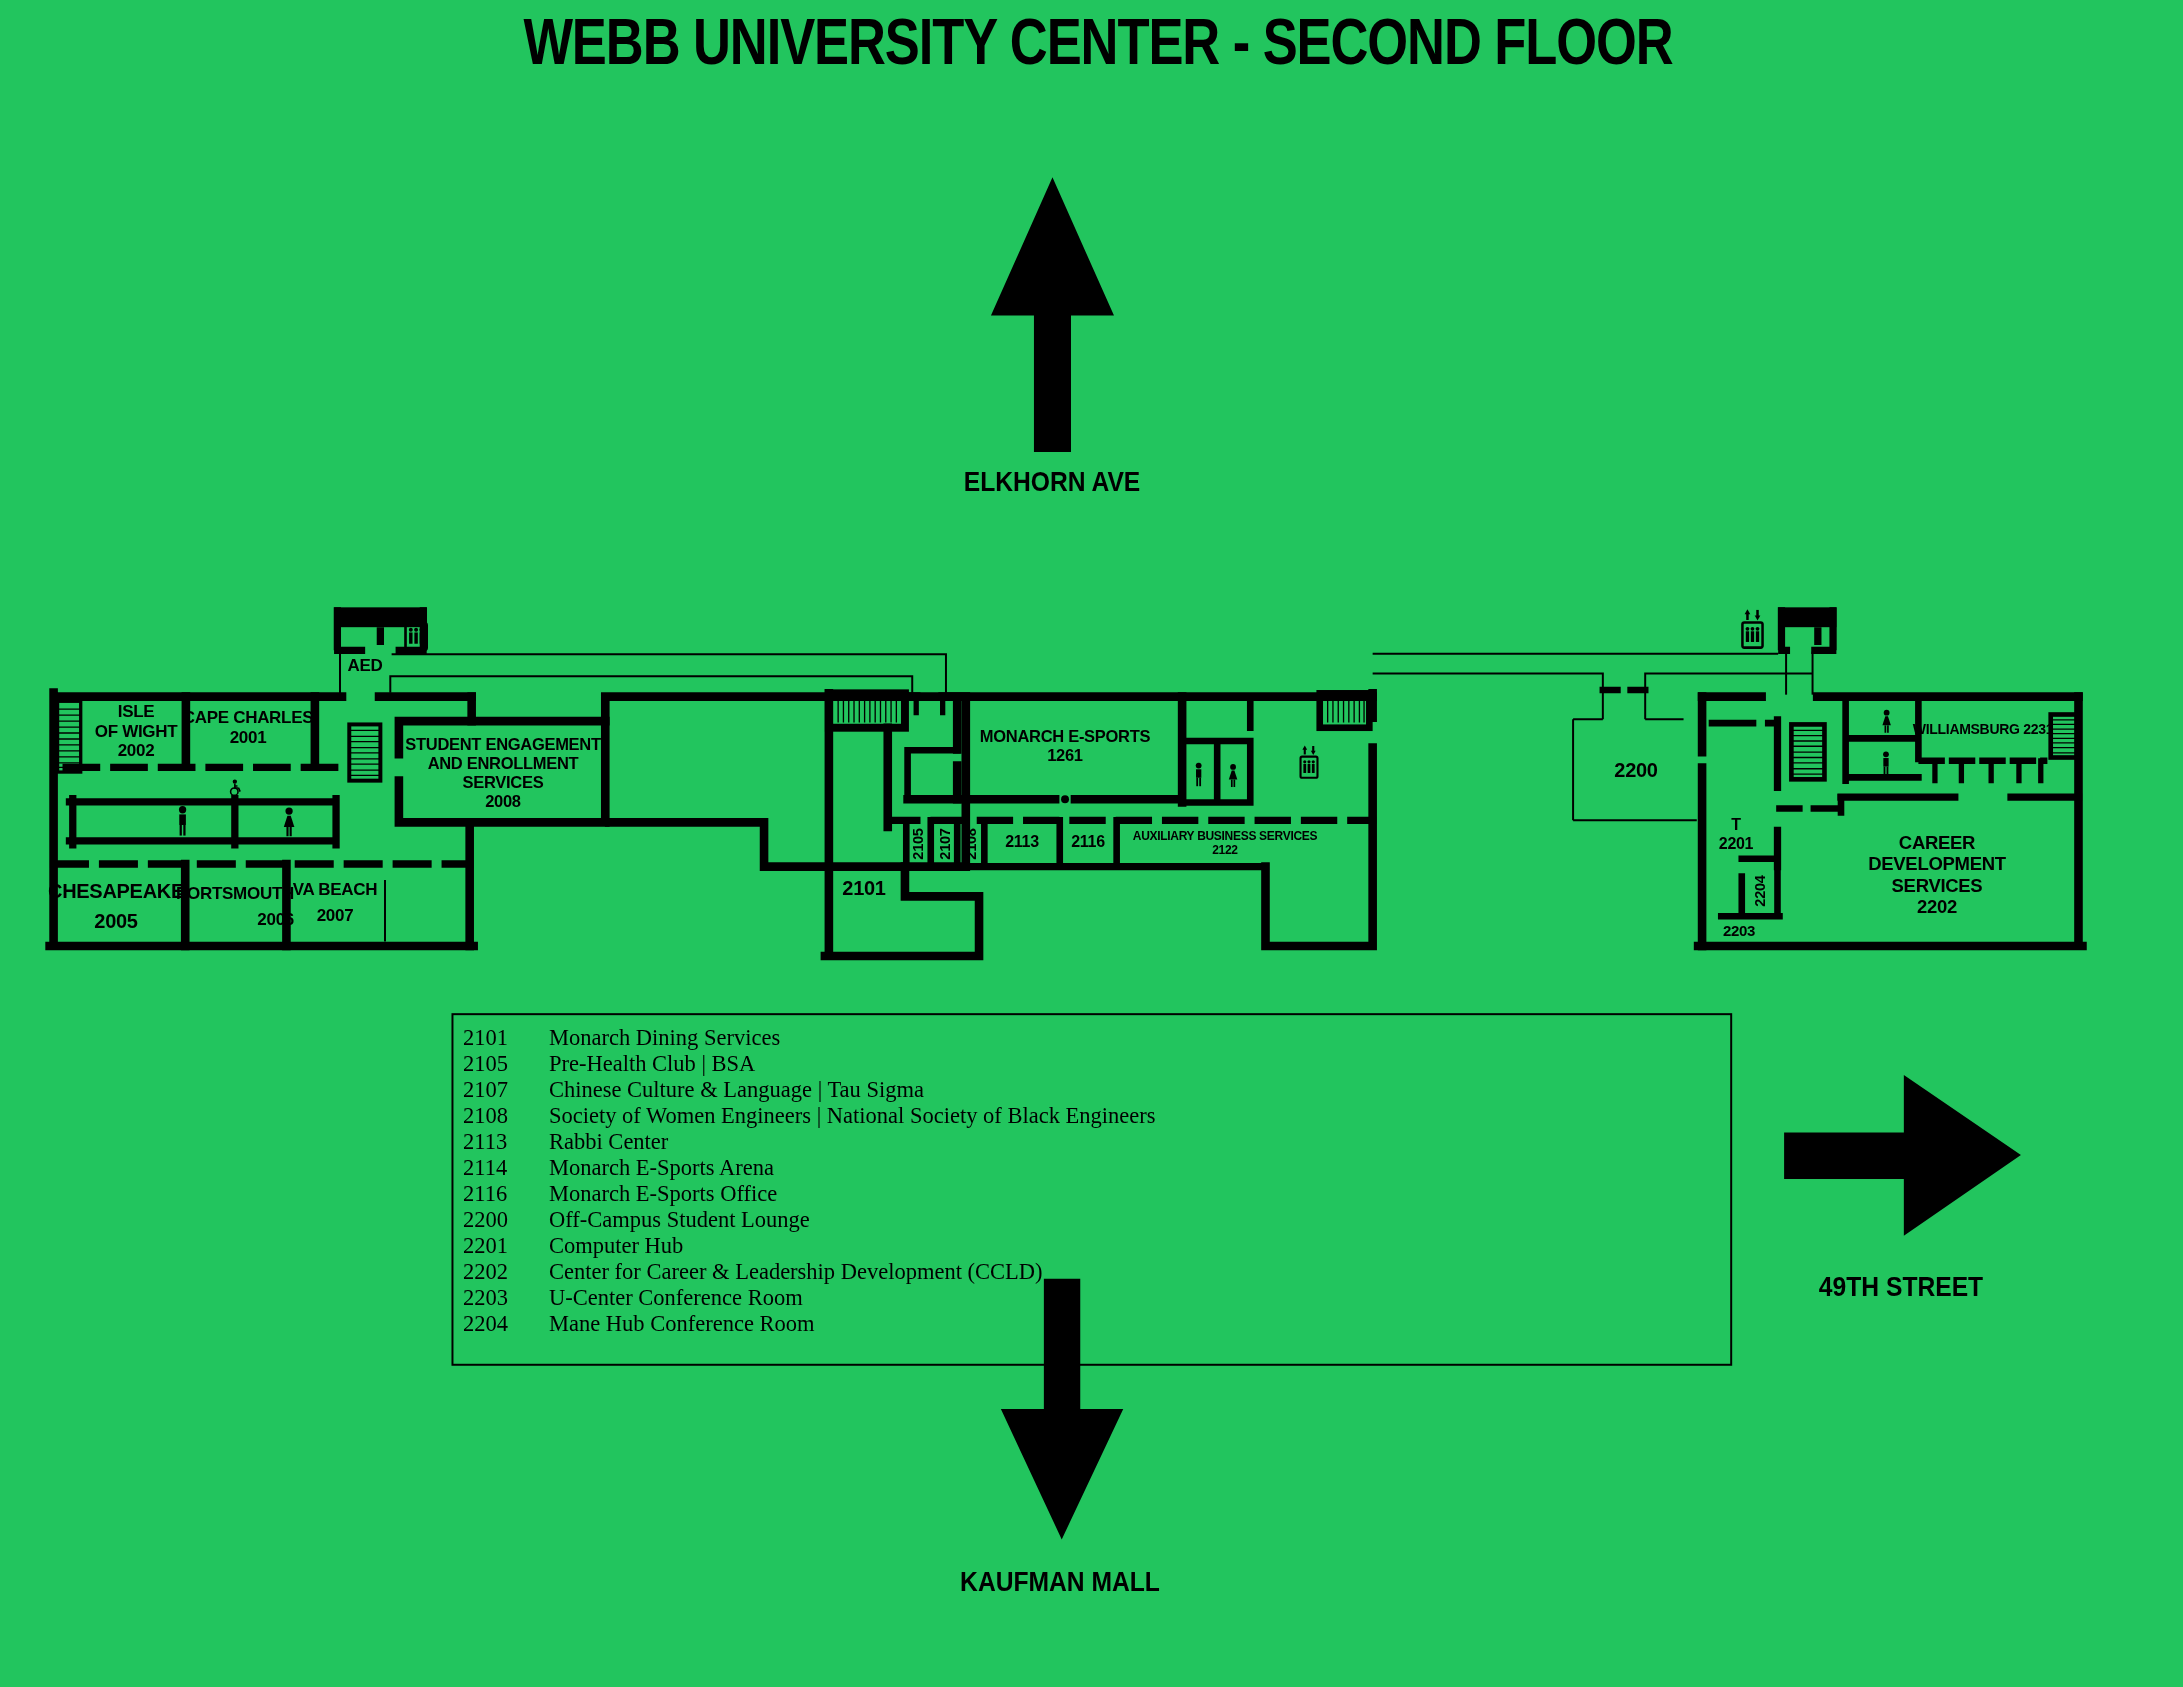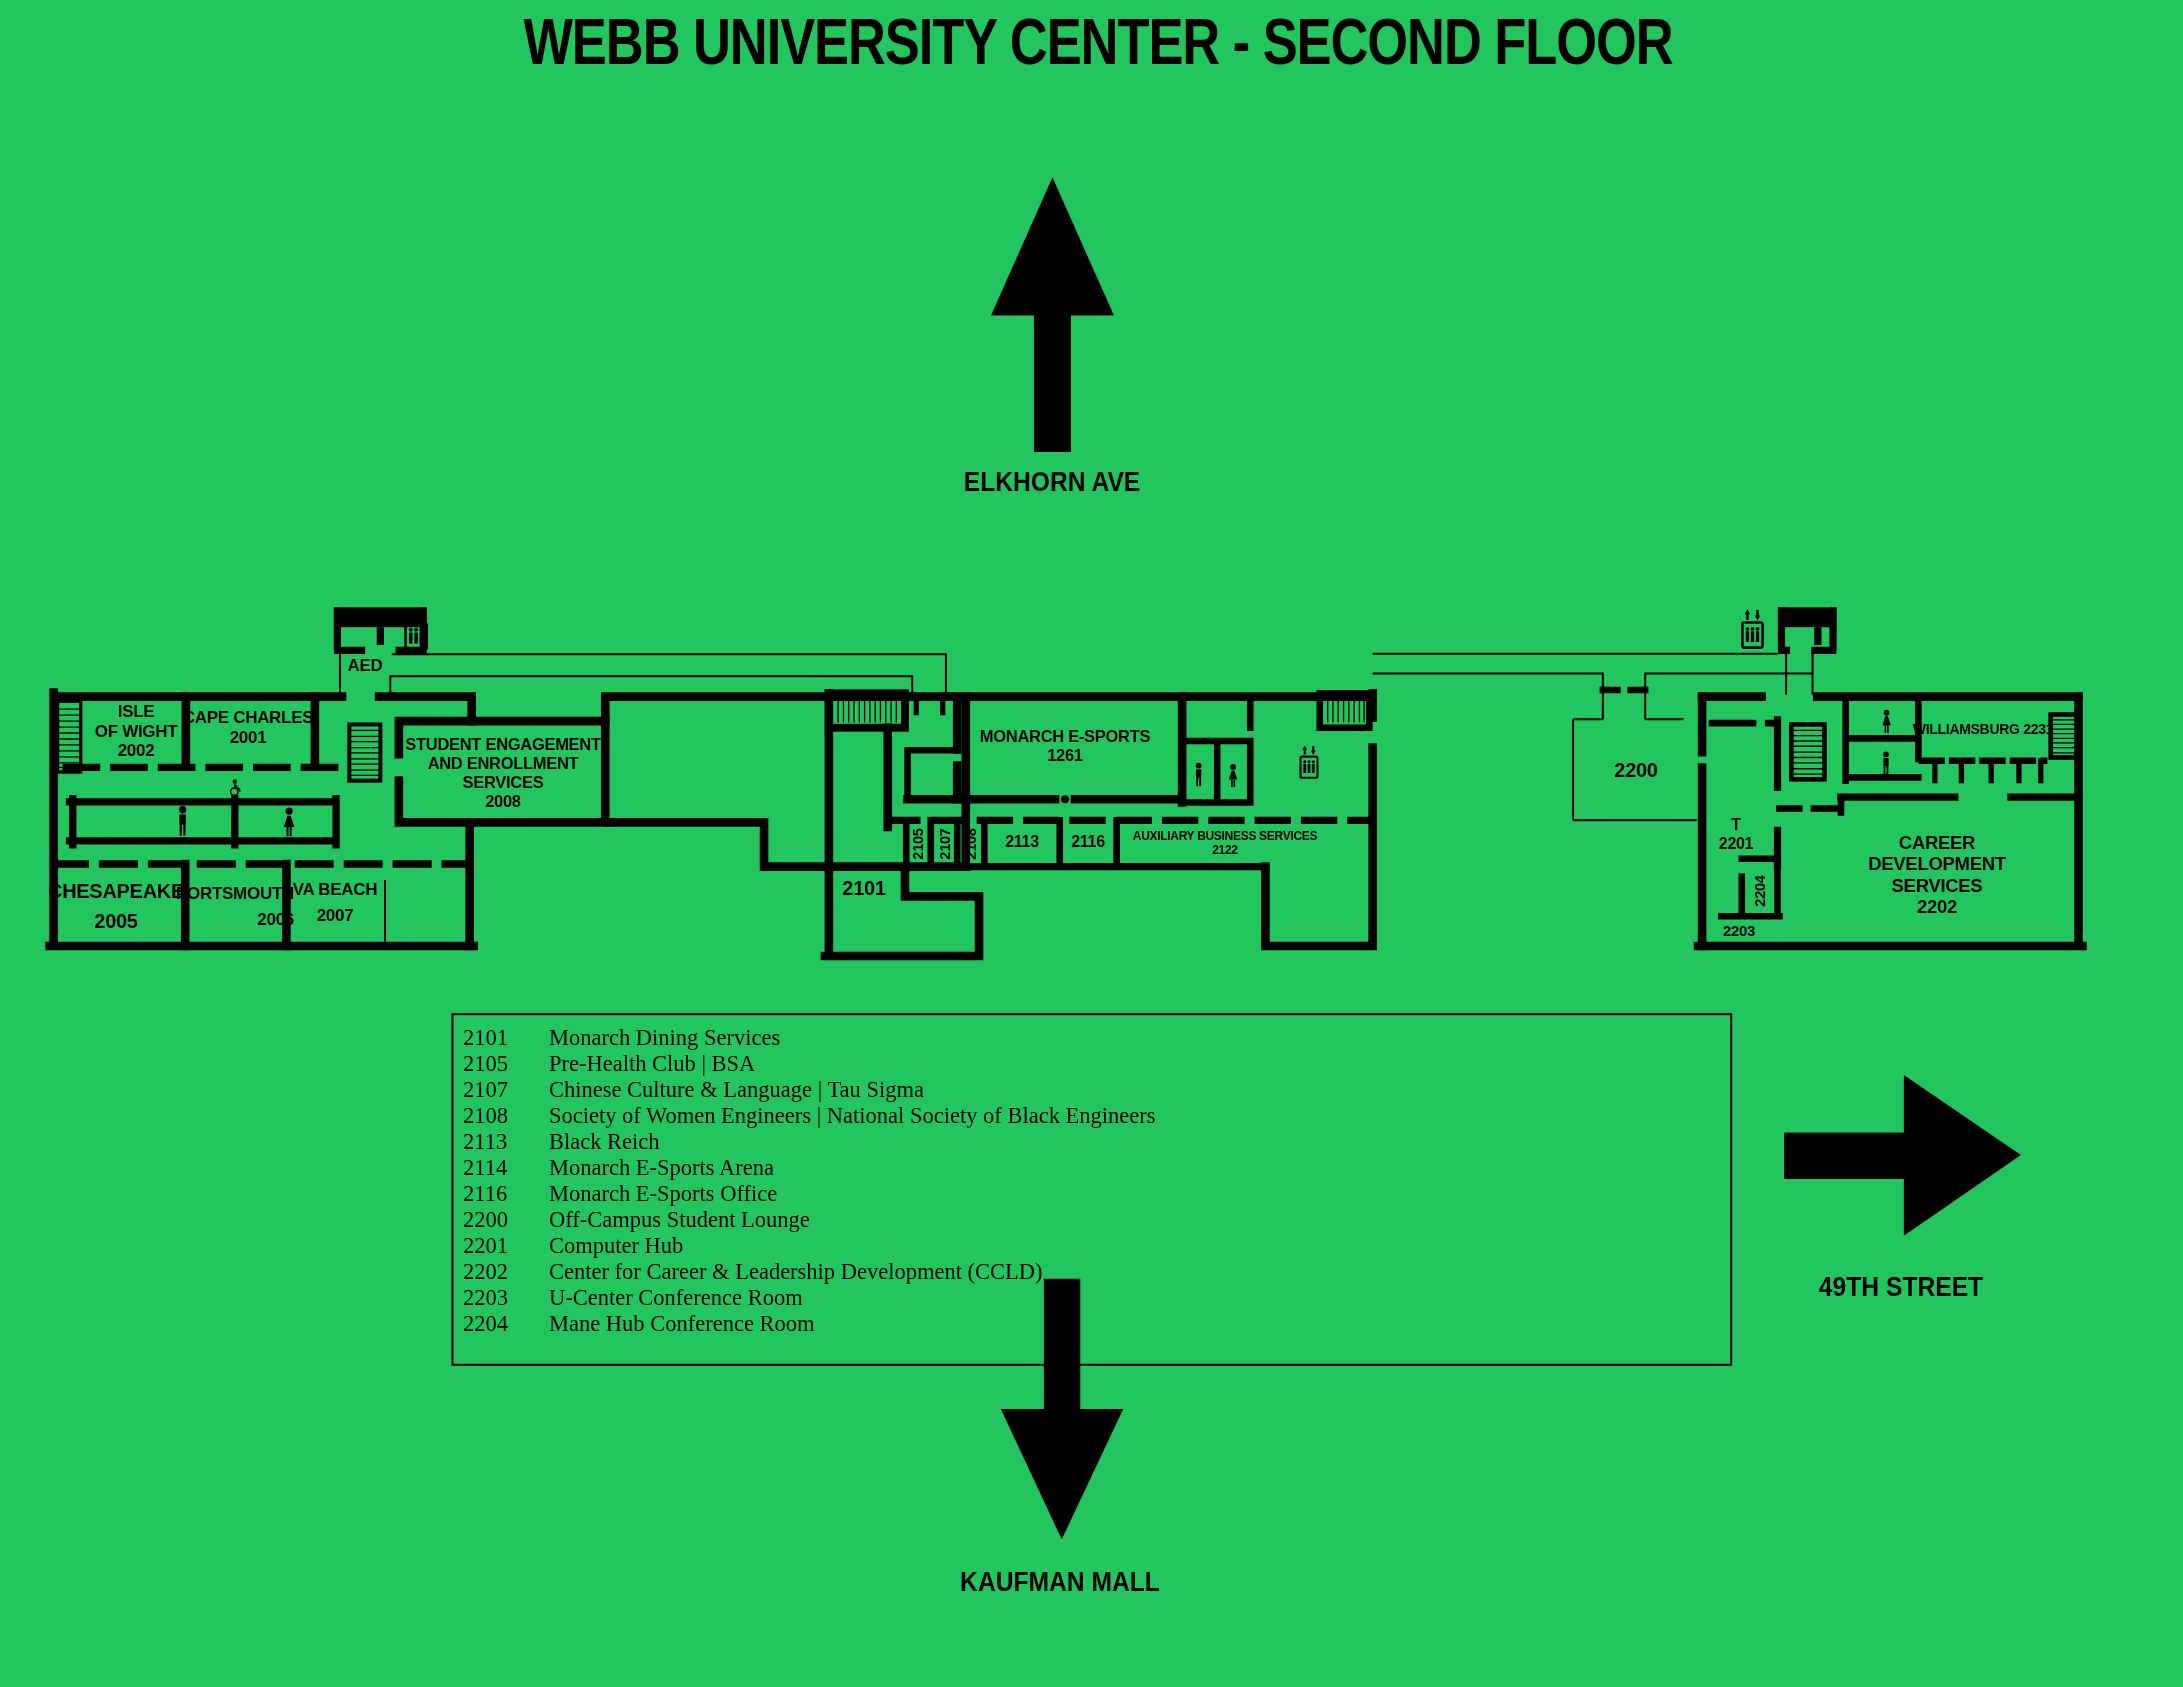--- a/index.html
+++ b/index.html
@@ -229,21 +229,21 @@
     <div class="legend-row">
         <span class="legend-num">2107</span>
         <span class="legend-name">Chinese Culture &amp; Language | Tau Sigma</span>
       </div>
     <div class="legend-row">
         <span class="legend-num">2108</span>
         <span class="legend-name">Society of Women Engineers | National Society of Black Engineers</span>
       </div>
     <div class="legend-row">
         <span class="legend-num">2113</span>
-        <span class="legend-name">Black Reich</span>
+        <span class="legend-name">Rabbi Center</span>
       </div>
     <div class="legend-row">
         <span class="legend-num">2114</span>
         <span class="legend-name">Monarch E-Sports Arena</span>
       </div>
     <div class="legend-row">
         <span class="legend-num">2116</span>
         <span class="legend-name">Monarch E-Sports Office</span>
       </div>
     <div class="legend-row">

